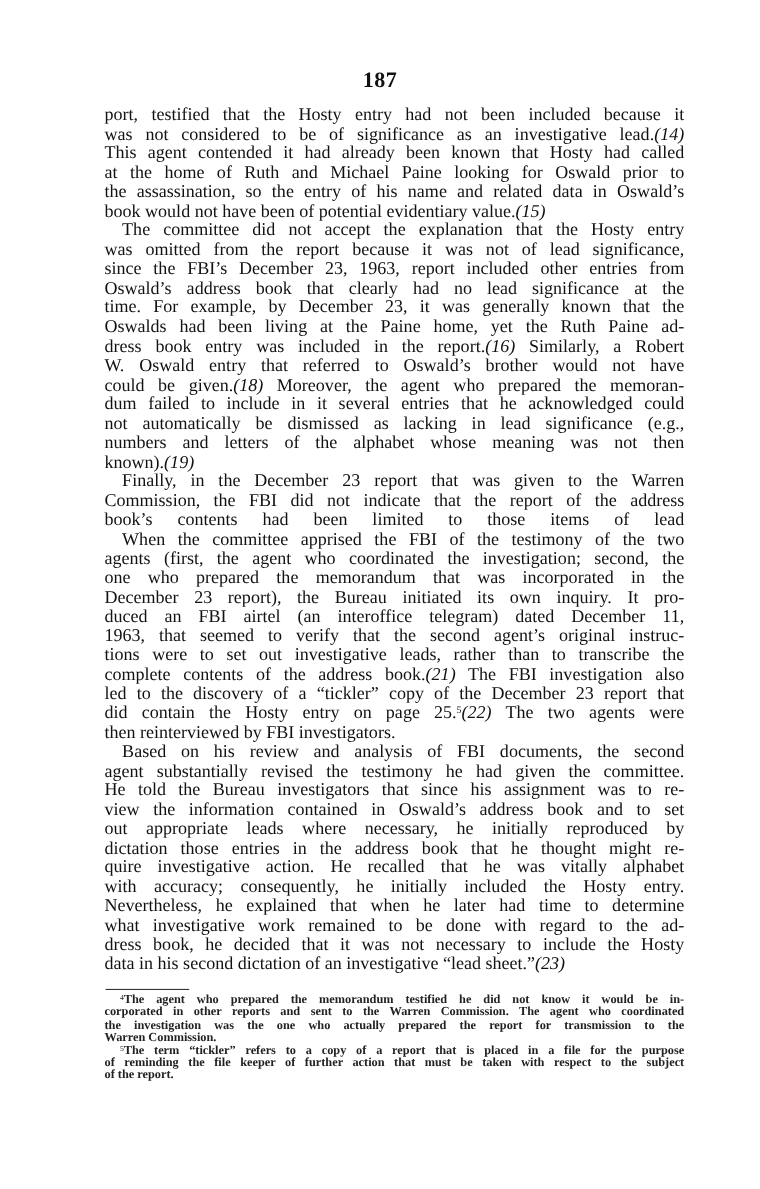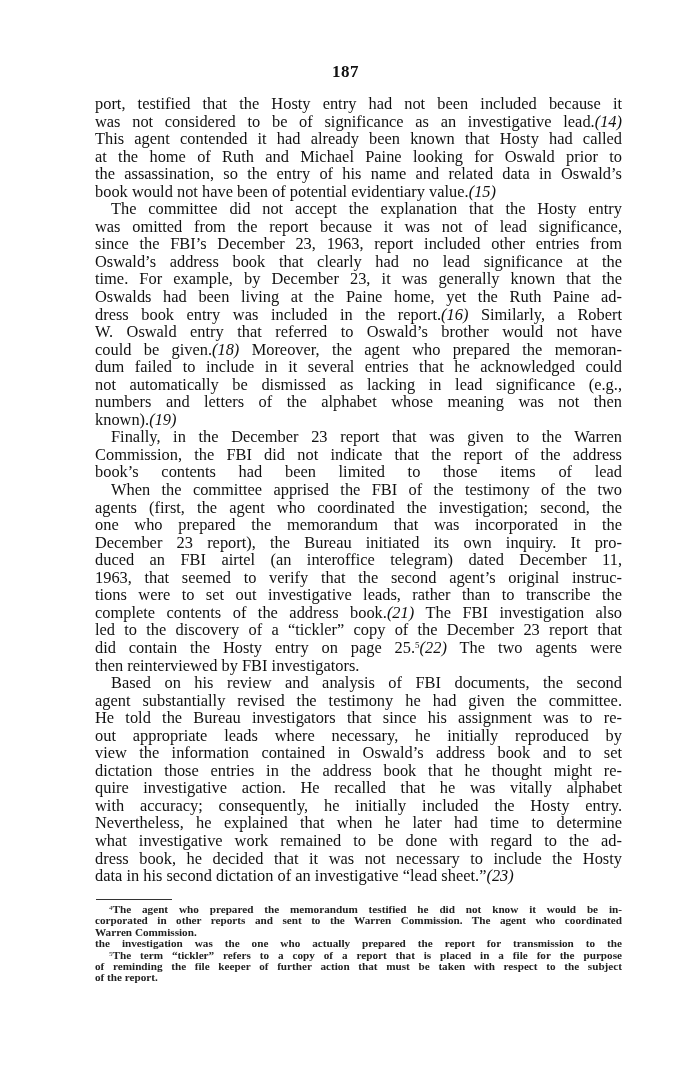--- a/index.html
+++ b/index.html
@@ -15,21 +15,21 @@
       color: #111111;
       font-family: "DejaVu Serif", "Liberation Serif", serif;
     }
     .page-number {
       position: absolute;
       top: 62px;
       left: 0;
       width: 691px;
       text-align: center;
       font-family: "Liberation Serif", serif;
-      font-size: 17px;
+      font-size: 20px;
       font-weight: bold;
       letter-spacing: 0.5px;
     }
     .body-text {
       position: absolute;
       top: 95px;
       left: 95px;
       width: 527px;
       font-family: "Liberation Serif", serif;
       font-size: 16.4px;
@@ -146,39 +146,39 @@
     <span class="line"><span>complete contents of the address book.</span><span class="cite">(21)</span> <span>The FBI investigation also</span></span>
     <span class="line"><span>led to the discovery of a “tickler” copy of the December 23 report that</span></span>
     <span class="line"><span>did contain the Hosty entry on page 25.</span><sup class="fn">5</sup><span class="cite">(22)</span> <span>The two agents were</span></span>
     <span class="line last"><span>then reinterviewed by FBI investigators.</span></span>
   </p>
 
   <p>
     <span class="line ind"><span>Based on his review and analysis of FBI documents, the second</span></span>
     <span class="line"><span>agent substantially revised the testimony he had given the committee.</span></span>
     <span class="line"><span>He told the Bureau investigators that since his assignment was to re-</span></span>
+    <span class="line"><span>view the information contained in Oswald’s address book and to set</span></span>
     <span class="line"><span>out appropriate leads where necessary, he initially reproduced by</span></span>
-    <span class="line"><span>view the information contained in Oswald’s address book and to set</span></span>
     <span class="line"><span>dictation those entries in the address book that he thought might re-</span></span>
     <span class="line"><span>quire investigative action. He recalled that he was vitally alphabet</span></span>
     <span class="line"><span>with accuracy; consequently, he initially included the Hosty entry.</span></span>
     <span class="line"><span>Nevertheless, he explained that when he later had time to determine</span></span>
     <span class="line"><span>what investigative work remained to be done with regard to the ad-</span></span>
     <span class="line"><span>dress book, he decided that it was not necessary to include the Hosty</span></span>
     <span class="line last"><span>data in his second dictation of an investigative “lead sheet.”</span><span class="cite">(23)</span></span>
   </p>
 </div>
 
 <div class="footnote-rule"></div>
 
 <div class="footnotes">
   <div>
     <span class="line ind"><sup>4</sup><span>The agent who prepared the memorandum testified he did not know it would be in-</span></span>
     <span class="line"><span>corporated in other reports and sent to the Warren Commission. The agent who coordinated</span></span>
+    <span class="line"><span>the investigation was the one who actually prepared the report for transmission to the</span></span>
     <span class="line last"><span>Warren Commission.</span></span>
-    <span class="line"><span>the investigation was the one who actually prepared the report for transmission to the</span></span>
   </div>
   <div>
     <span class="line ind"><sup>5</sup><span>The term “tickler” refers to a copy of a report that is placed in a file for the purpose</span></span>
     <span class="line"><span>of reminding the file keeper of further action that must be taken with respect to the subject</span></span>
     <span class="line last"><span>of the report.</span></span>
   </div>
 </div>
 
 </body></html>

